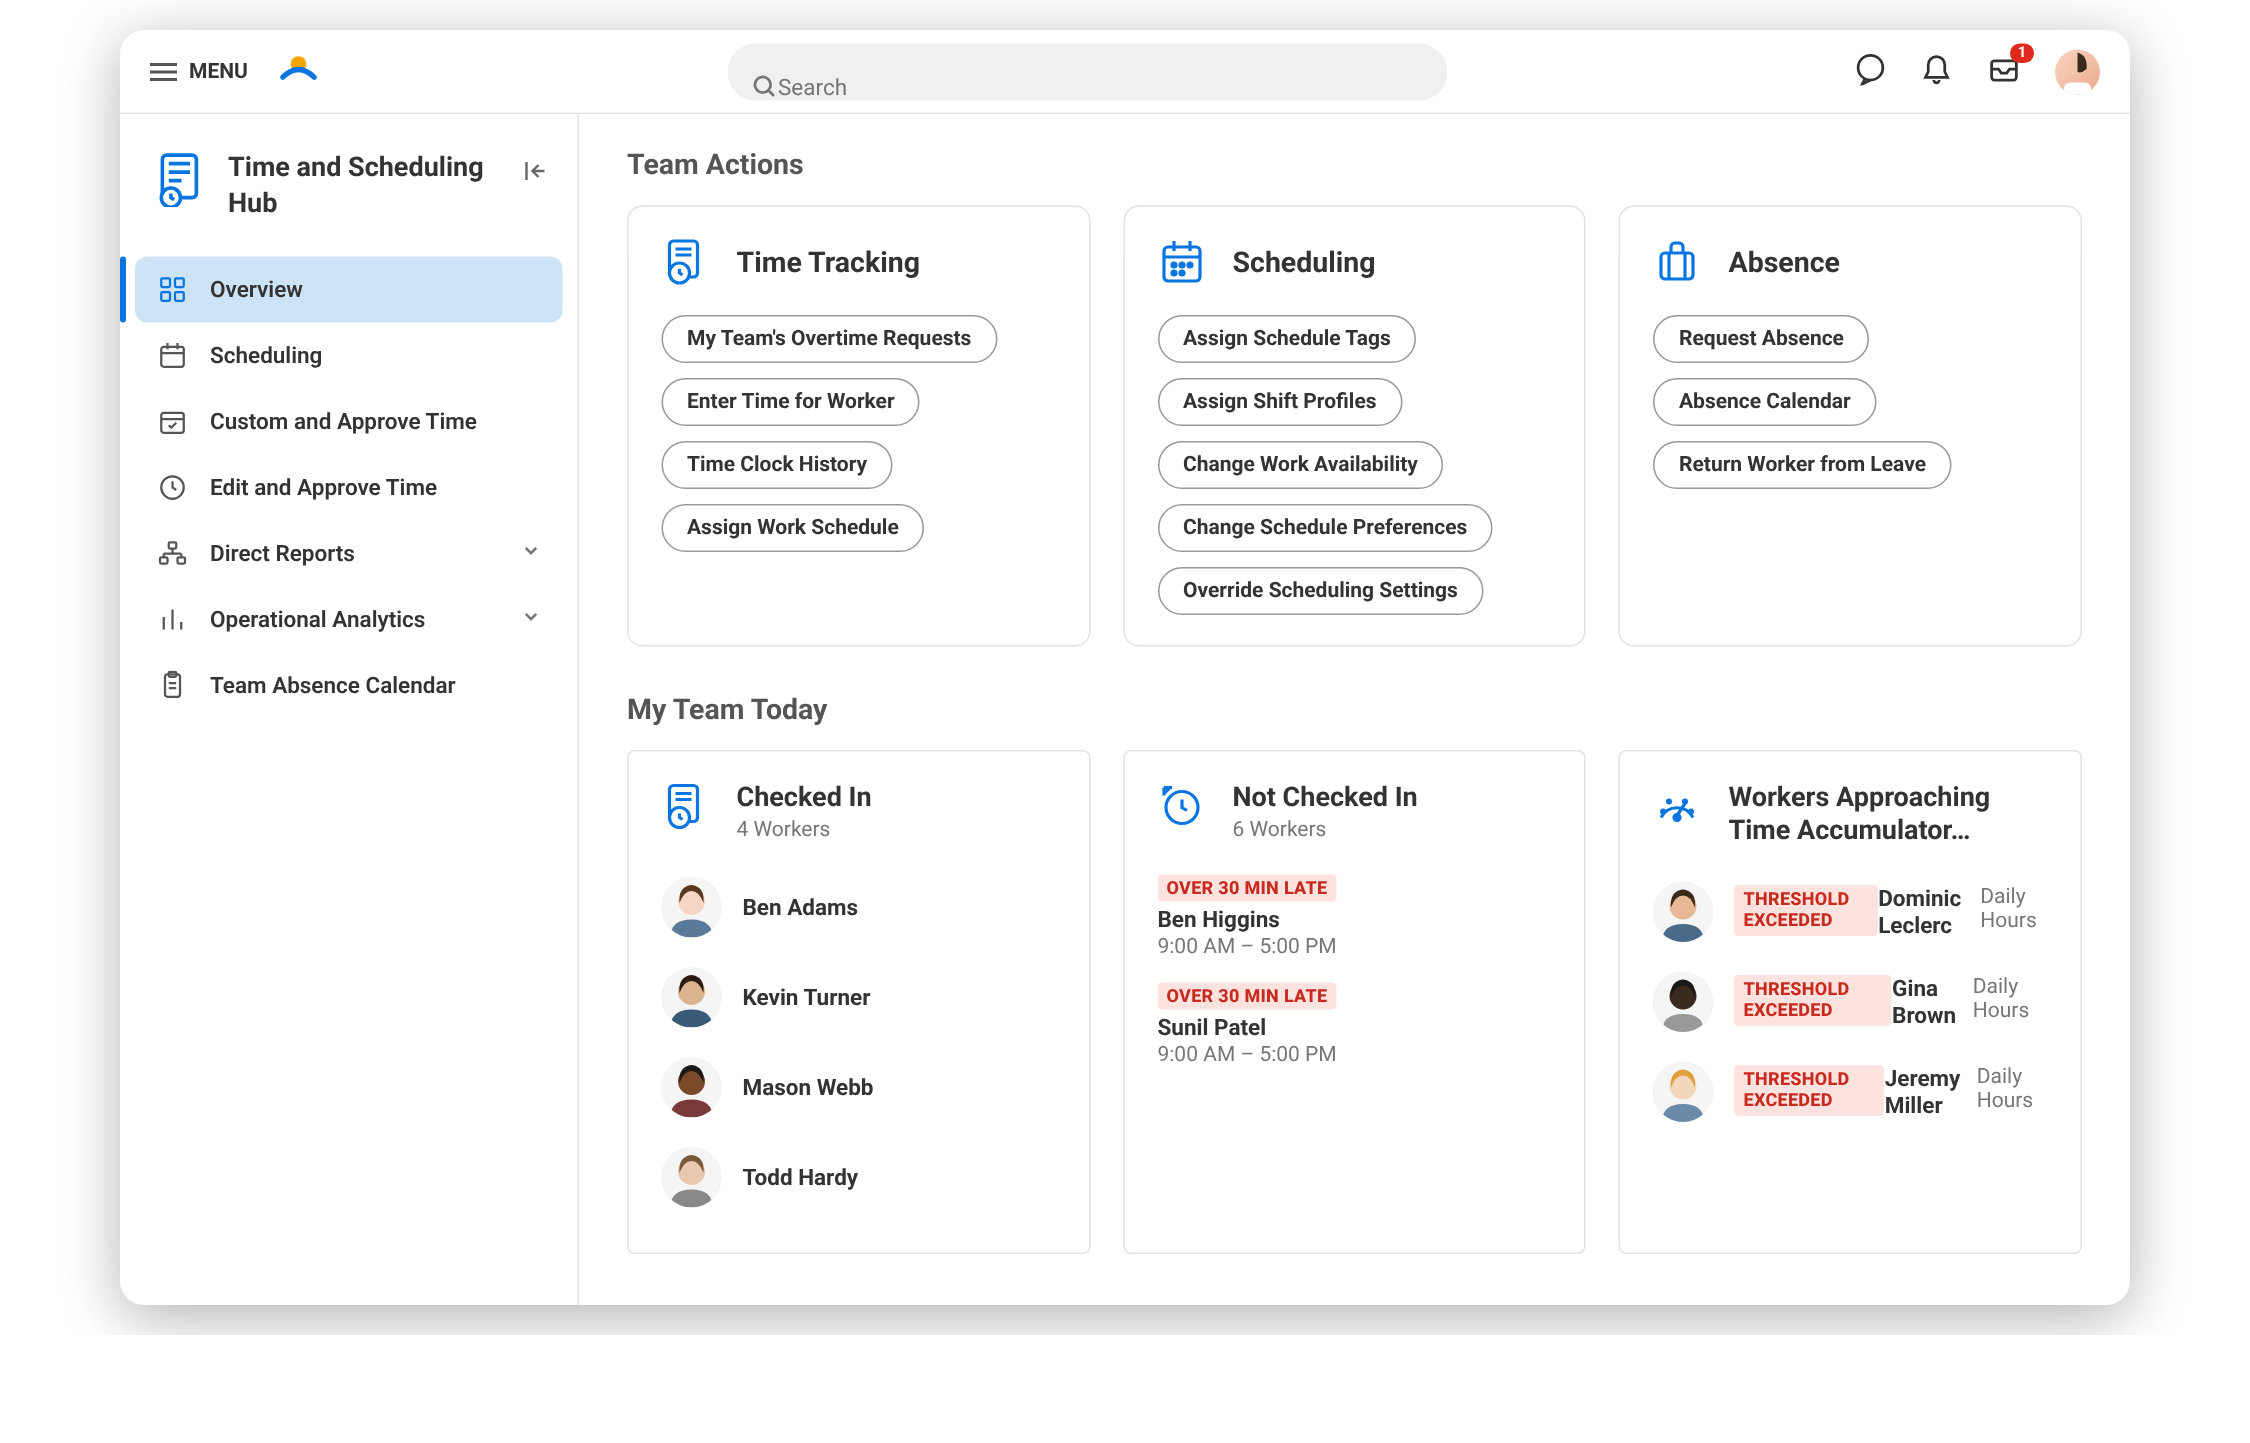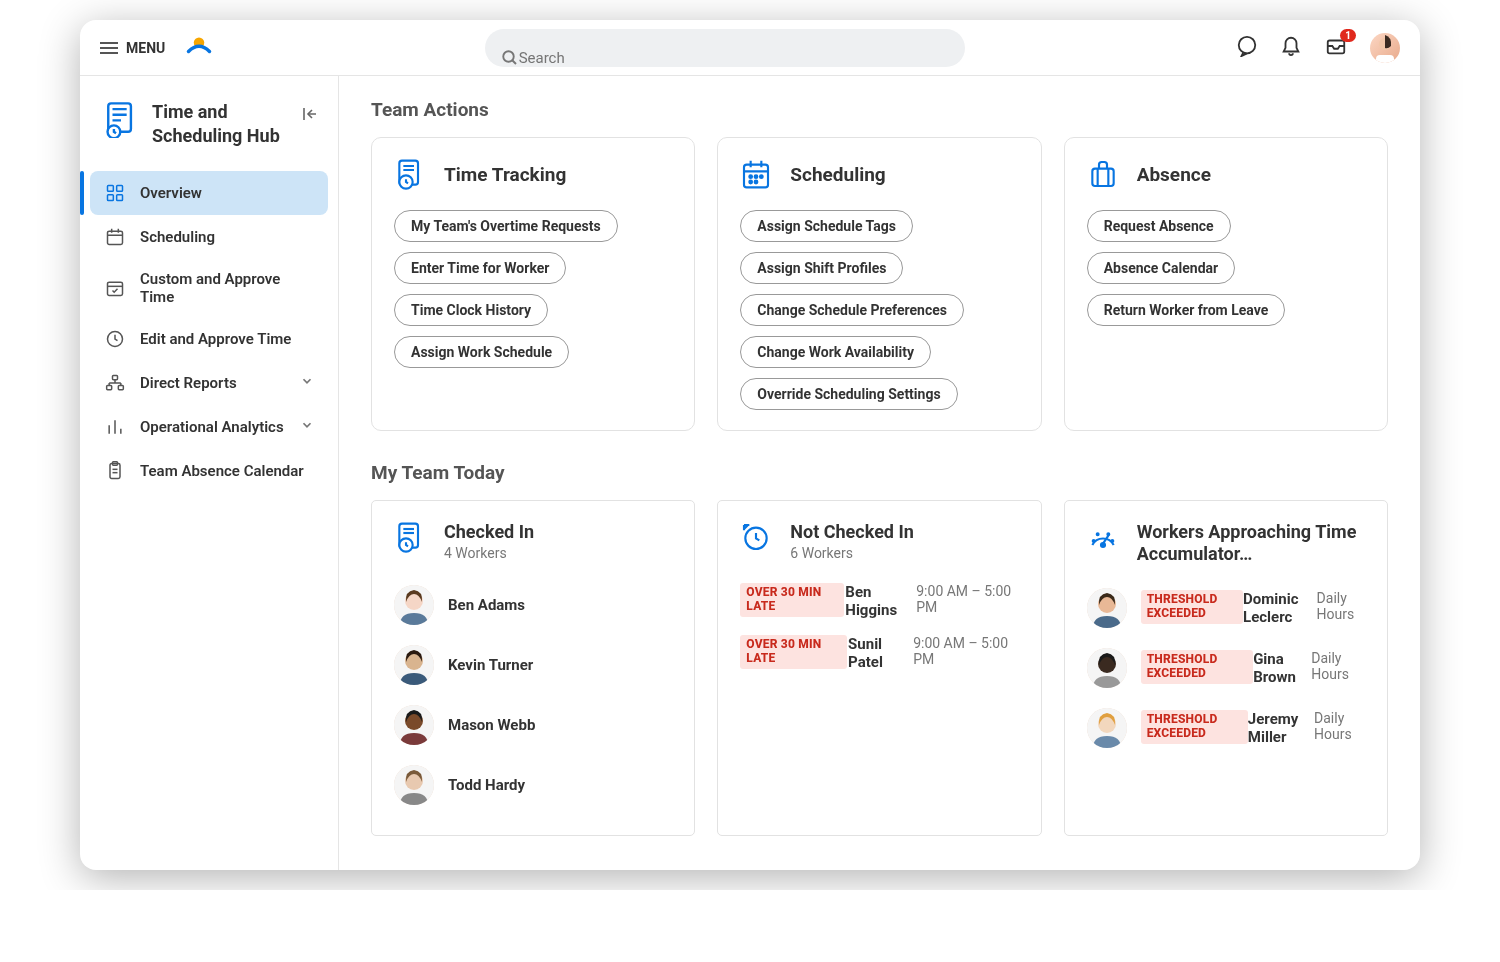--- a/index.html
+++ b/index.html
@@ -12,21 +12,21 @@
 .logo{width:28px;height:28px;display:flex;align-items:center;justify-content:center}
 .logo svg{width:28px;height:28px}
 .search-wrap{flex:1;display:flex;justify-content:center}
 .search{width:480px;height:38px;background:#eef0f2;border-radius:19px;display:flex;align-items:flex-end;padding:0 16px;}
 .search input{border:none;background:transparent;outline:none;font-size:15px;flex:1;color:#666}
 .top-icons{display:flex;align-items:center;gap:22px}
 .top-icon{position:relative;cursor:pointer;color:#333}
 .badge{position:absolute;top:-6px;right:-8px;background:#e0291d;color:#fff;border-radius:9px;font-size:10px;font-weight:700;padding:1px 5px;min-width:16px;text-align:center}
 .avatar{width:30px;height:30px;border-radius:50%;background:linear-gradient(135deg,#fcd7c4,#e8a98a);display:flex;align-items:center;justify-content:center;overflow:hidden}
 .body{flex:1;display:flex;overflow:hidden}
-.sidebar{width:259px;border-right:1px solid #e5e5e5;padding-top:20px}
+.sidebar{width:306px;border-right:1px solid #e5e5e5;padding-top:20px}
 .side-head{display:flex;align-items:flex-start;gap:14px;padding:4px 20px 18px 24px}
 .side-head-icon{color:#0875e1}
 .side-title{font-weight:700;font-size:18px;line-height:1.35;color:#333;flex:1}
 .collapse-icon{color:#666;cursor:pointer;margin-top:6px}
 .nav{display:flex;flex-direction:column;padding:4px 10px 0 10px}
 .nav-item{display:flex;align-items:center;gap:14px;padding:11px 14px;border-radius:8px;cursor:pointer;font-weight:600;font-size:15px;color:#333}
 .nav-item.active{background:#cde4f7;position:relative}
 .nav-item.active::before{content:"";position:absolute;left:-10px;top:0;bottom:0;width:4px;background:#0875e1;border-radius:2px}
 .nav-icon{width:22px;height:22px;display:flex;align-items:center;justify-content:center;color:#555}
 .nav-item.active .nav-icon{color:#0875e1}
@@ -47,21 +47,21 @@
 .team-title{font-size:18px;font-weight:700;color:#333;line-height:1.2}
 .team-sub{font-size:14px;color:#777}
 .worker{display:flex;align-items:center;gap:14px;padding:10px 0}
 .worker-av{width:40px;height:40px;border-radius:50%;background:#f0d9c9;flex-shrink:0;display:flex;align-items:center;justify-content:center;overflow:hidden}
 .worker-av svg{width:40px;height:40px}
 .worker-txt{display:flex;gap:0}
 .worker-name{font-weight:700;font-size:15px;color:#333}
 .worker-sub{font-size:14px;color:#777}
 .warn{background:#fde3e0;color:#c82a1d;font-weight:800;font-size:12px;padding:2px 6px;border-radius:3px;display:inline-block;margin-bottom:2px;letter-spacing:.2px}
 .slot{display:flex;align-items:flex-start;gap:14px;padding:8px 0}
-.slot-txt{display:flex;flex-direction:row;gap:1px}
+.slot-txt{display:flex;flex-direction:column;gap:1px}
 </style>
 </head>
 <body>
 
 <div class="app">
 
   <div class="topbar">
     <div class="menu-btn">
       <div class="hamburger">
           <span></span>
@@ -256,22 +256,22 @@
                   <circle cx="12" cy="14" r="1" fill="#0875e1"></circle>
                   <circle cx="16" cy="14" r="1" fill="#0875e1"></circle>
                   <circle cx="8" cy="18" r="1" fill="#0875e1"></circle>
                   <circle cx="12" cy="18" r="1" fill="#0875e1"></circle>
                 </svg></div>
               <div class="card-title">Scheduling</div>
             </div>
             <div class="pills">
               <button class="pill">Assign Schedule Tags</button>
               <button class="pill">Assign Shift Profiles</button>
+              <button class="pill">Change Work Availability</button>
               <button class="pill">Change Schedule Preferences</button>
-              <button class="pill">Change Work Availability</button>
               <button class="pill">Override Scheduling Settings</button>
             </div>
           </div>
           <div class="card">
             <div class="card-head">
               <div class="card-icon"><svg width="32" height="32" viewBox="0 0 24 24" fill="none" stroke="#0875e1" stroke-width="1.6">
                   <rect x="4" y="8" width="16" height="13" rx="2"></rect>
                   <path d="M9 8V5a2 2 0 0 1 2-2h2a2 2 0 0 1 2 2v3"></path>
                   <line x1="8" y1="8" x2="8" y2="21"></line>
                   <line x1="16" y1="8" x2="16" y2="21"></line>

